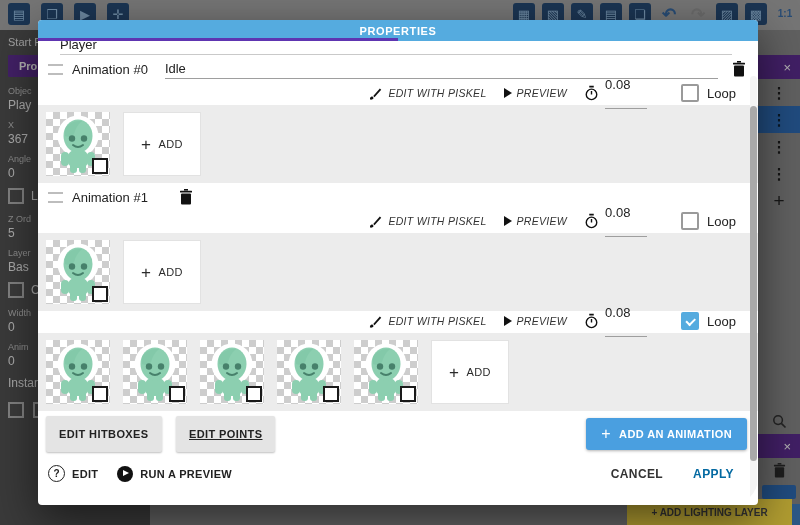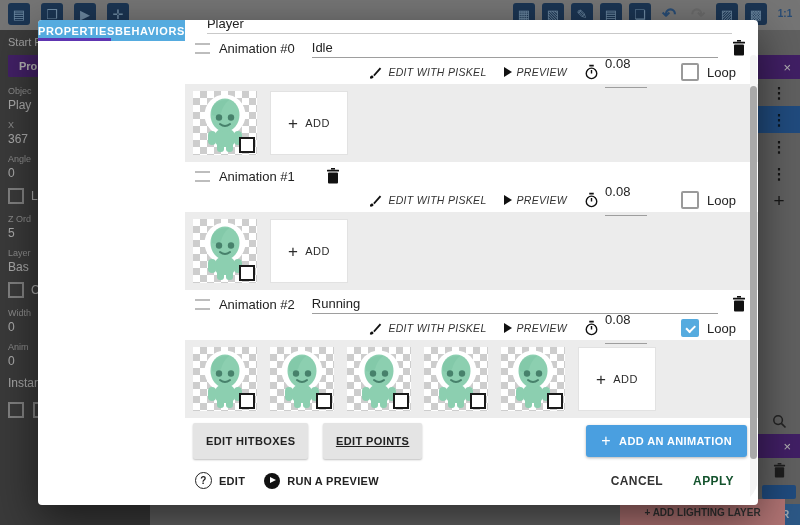--- a/index.html
+++ b/index.html
@@ -33,28 +33,28 @@
   .lrow.active{background:#2e6cb5;color:#0e2135;}
   .kebab{font-size:15px;font-weight:bold;line-height:1;}
   .rp-plus{height:27px;display:flex;align-items:center;justify-content:center;
            font-size:19px;color:#222;}
   .rp-spacer{flex:1;}
   .rp-search{height:26px;display:flex;align-items:center;justify-content:center;}
   .rp-trash{height:24px;display:flex;align-items:center;justify-content:center;}
   .rp-bluebar{height:14px;background:#2e6cb5;margin:3px 4px;border-radius:2px;}
   .rp-bluebtn{height:21px;background:#3f7fc0;margin:2px 0 0 0;display:flex;align-items:center;
               justify-content:center;color:#e8f1fa;font-size:10px;font-weight:bold;}
-  .bg-bottomright{position:absolute;right:15px;bottom:0;width:165px;height:26px;background:#fca5a5;
+  .bg-bottomright{position:absolute;right:8px;bottom:0;width:165px;height:26px;background:#fde047;
                   display:flex;align-items:center;justify-content:center;color:#4a4a4a;
                   font-size:10px;font-weight:bold;white-space:nowrap;overflow:hidden;}
   .scrim{position:absolute;inset:0;background:rgba(0,0,0,0.30);}
   
   .dialog{position:absolute;left:38px;top:20px;width:720px;height:485px;background:#fff;
           border-radius:4px;box-shadow:0 14px 45px rgba(0,0,0,.55);display:flex;
-          overflow:hidden;}
+          flex-direction:column;overflow:hidden;}
   .tabbar{height:21px;background:#55abdf;position:relative;display:flex;flex:0 0 auto;}
   .tab{flex:1;color:#fff;font-weight:bold;font-size:11px;letter-spacing:.6px;
        display:flex;align-items:center;justify-content:center;cursor:pointer;}
   .tab-indicator{position:absolute;bottom:0;left:0;width:50%;height:3px;background:#5e35b1;}
   .content{flex:1;position:relative;overflow:hidden;border-radius:27px;}
   .objname{height:13px;overflow:hidden;margin:0 26px 0 22px;border-bottom:1px solid #c9c9c9;}
   .objname span{display:inline-block;font-size:13px;color:#222;transform:translateY(-6px);}
   .anim-header{display:flex;align-items:center;height:28px;padding:0 12px 0 8px;margin-top:0;}
   .drag{width:15px;height:7px;border-top:2px solid #bdbdbd;border-bottom:2px solid #bdbdbd;
         margin:0 9px 0 2px;flex:0 0 auto;}
@@ -107,21 +107,21 @@
   .foot-label{font-size:11px;font-weight:bold;letter-spacing:.3px;color:#222;}
   .help-circle{width:15px;height:15px;border:1.5px solid #222;border-radius:50%;
                display:flex;align-items:center;justify-content:center;font-size:10px;
                font-weight:bold;color:#222;}
   .run-circle{width:16px;height:16px;background:#111;border-radius:50%;position:relative;}
   .run-circle::after{content:'';position:absolute;left:6px;top:4.5px;width:0;height:0;
       border-left:6px solid #fff;border-top:3.5px solid transparent;
       border-bottom:3.5px solid transparent;}
   .foot-spacer{flex:1;}
   .cancel-btn{font-size:12px;font-weight:bold;letter-spacing:.4px;color:#333;cursor:pointer;}
-  .apply-btn{font-size:12px;font-weight:bold;letter-spacing:.4px;color:#14532d;
+  .apply-btn{font-size:12px;font-weight:bold;letter-spacing:.4px;color:#0369a1;
              margin-left:30px;cursor:pointer;}
   .dlg-scrollbar{position:absolute;top:35px;right:1px;bottom:6px;width:7px;background:#f4f4f4;
                  border-radius:4px;}
   .dlg-thumb{position:absolute;top:7%;left:0;width:7px;height:84%;background:#a9a9a9;
              border-radius:4px;cursor:pointer;}
 </style>
 </head>
 <body>
 
 <div class="bg-toolbar">
@@ -233,21 +233,20 @@
   <div class="rp-bluebtn">YER</div>
 </div>
 
 <div class="bg-bottomright">+ ADD LIGHTING LAYER</div>
 
 <div class="scrim"></div>
 
 <div class="dialog">
   <div class="tabbar">
     <div class="tab">PROPERTIES</div>
-    <div class="tab">BEHAVIORS</div>
     <div class="tab-indicator"></div>
   </div>
   <div class="content">
     <div class="objname">
       <span>Player</span>
     </div>
     <div>
   <section>
     <div class="anim-header">
       <span class="drag"></span>
@@ -353,32 +352,20 @@
     <span class="corner-cb"></span>
   </span>
 <span class="add-tile">
         <span class="add-plus">+</span>
         <span>ADD</span>
       </span>
     </div>
   </section>
 
   <section>
-    <div class="anim-header">
-      <span class="drag"></span>
-      <span class="anim-label">Animation #2</span>
-      <span class="anim-name">Running</span>
-      <span class="trash-btn">
-        <svg width="14" height="16" viewBox="0 0 14 16" fill="#111">
-                <rect x="2" y="4.5" width="10" height="11" rx="1"></rect>
-                <rect x="1" y="1.8" width="12" height="1.8" rx=".5"></rect>
-                <rect x="5" y="0" width="4" height="1.6"></rect>
-              </svg>
-      </span>
-    </div>
     <div class="anim-tools">
       <svg width="15" height="15" viewBox="0 0 16 16" fill="#111">
               <path d="M2 14.2 C2 11.2 4.2 10.6 5.3 11.7 C6.4 12.8 5.8 14.4 3.2 14.6 Z"></path>
               <path d="M5.6 10.6 L12.6 2.6 L14.1 4.1 L6.9 11.9 Z"></path>
             </svg>
       <span class="tool-label">EDIT WITH PISKEL</span>
       <span class="play-tri"></span>
       <span class="tool-label">PREVIEW</span>
       <span class="tool-gap"></span>
       <svg width="15" height="16" viewBox="0 0 16 17">

